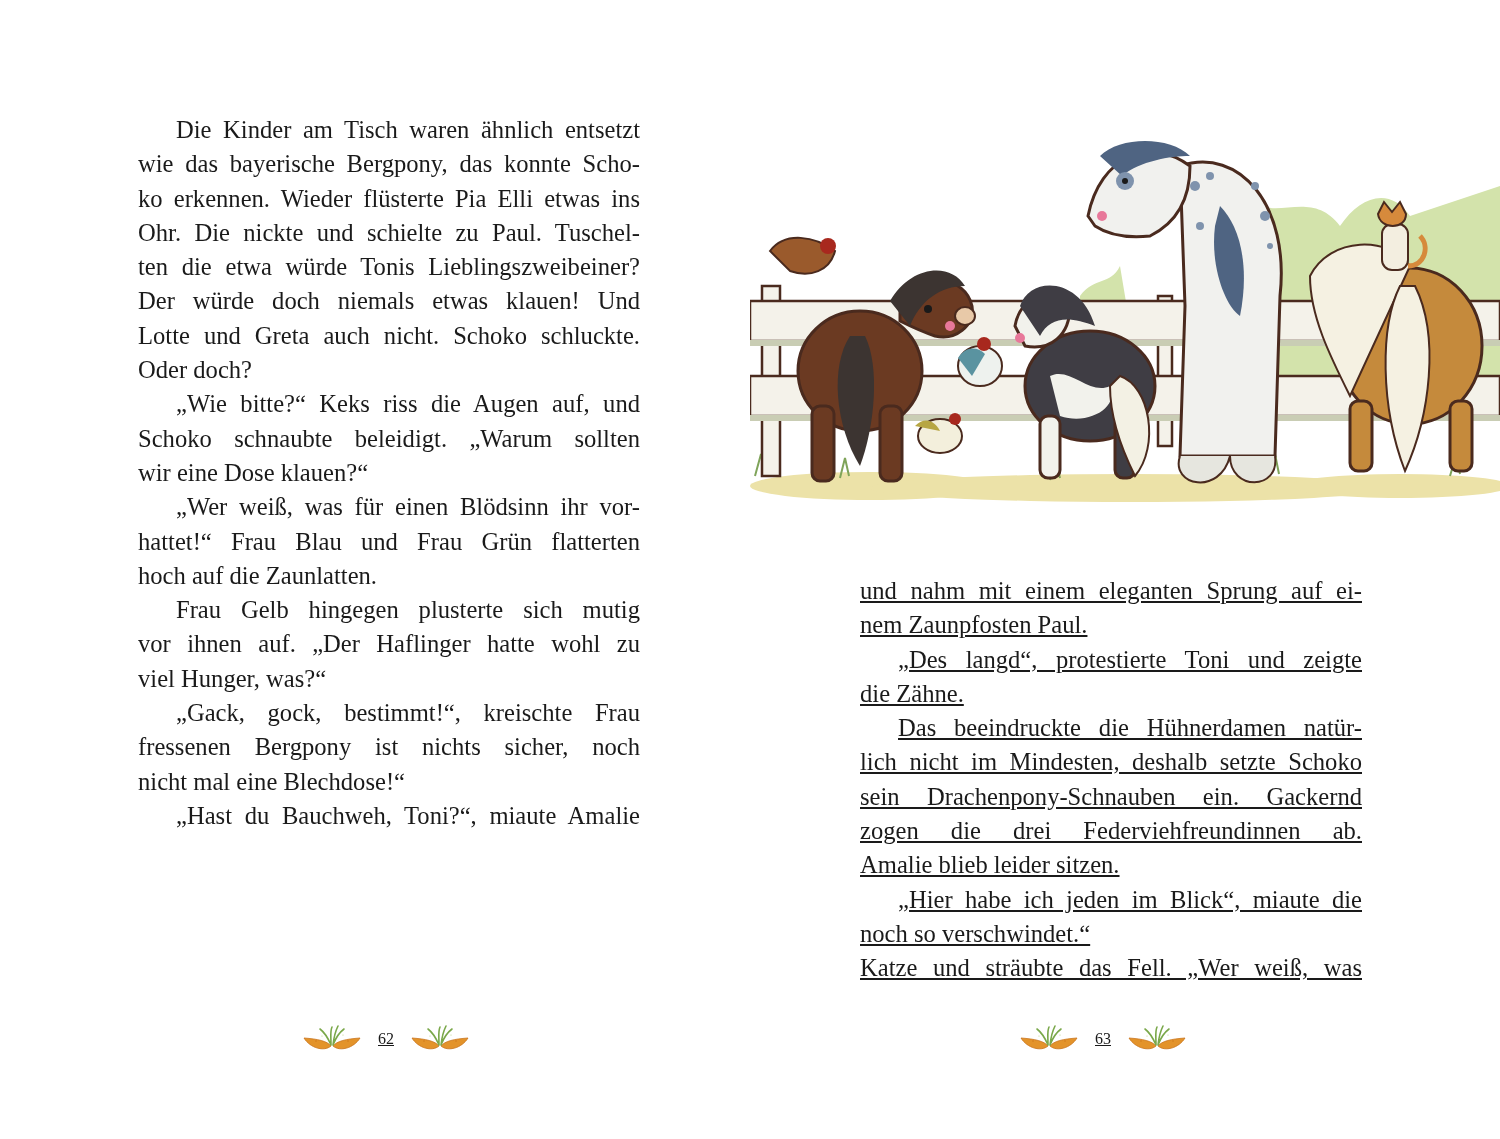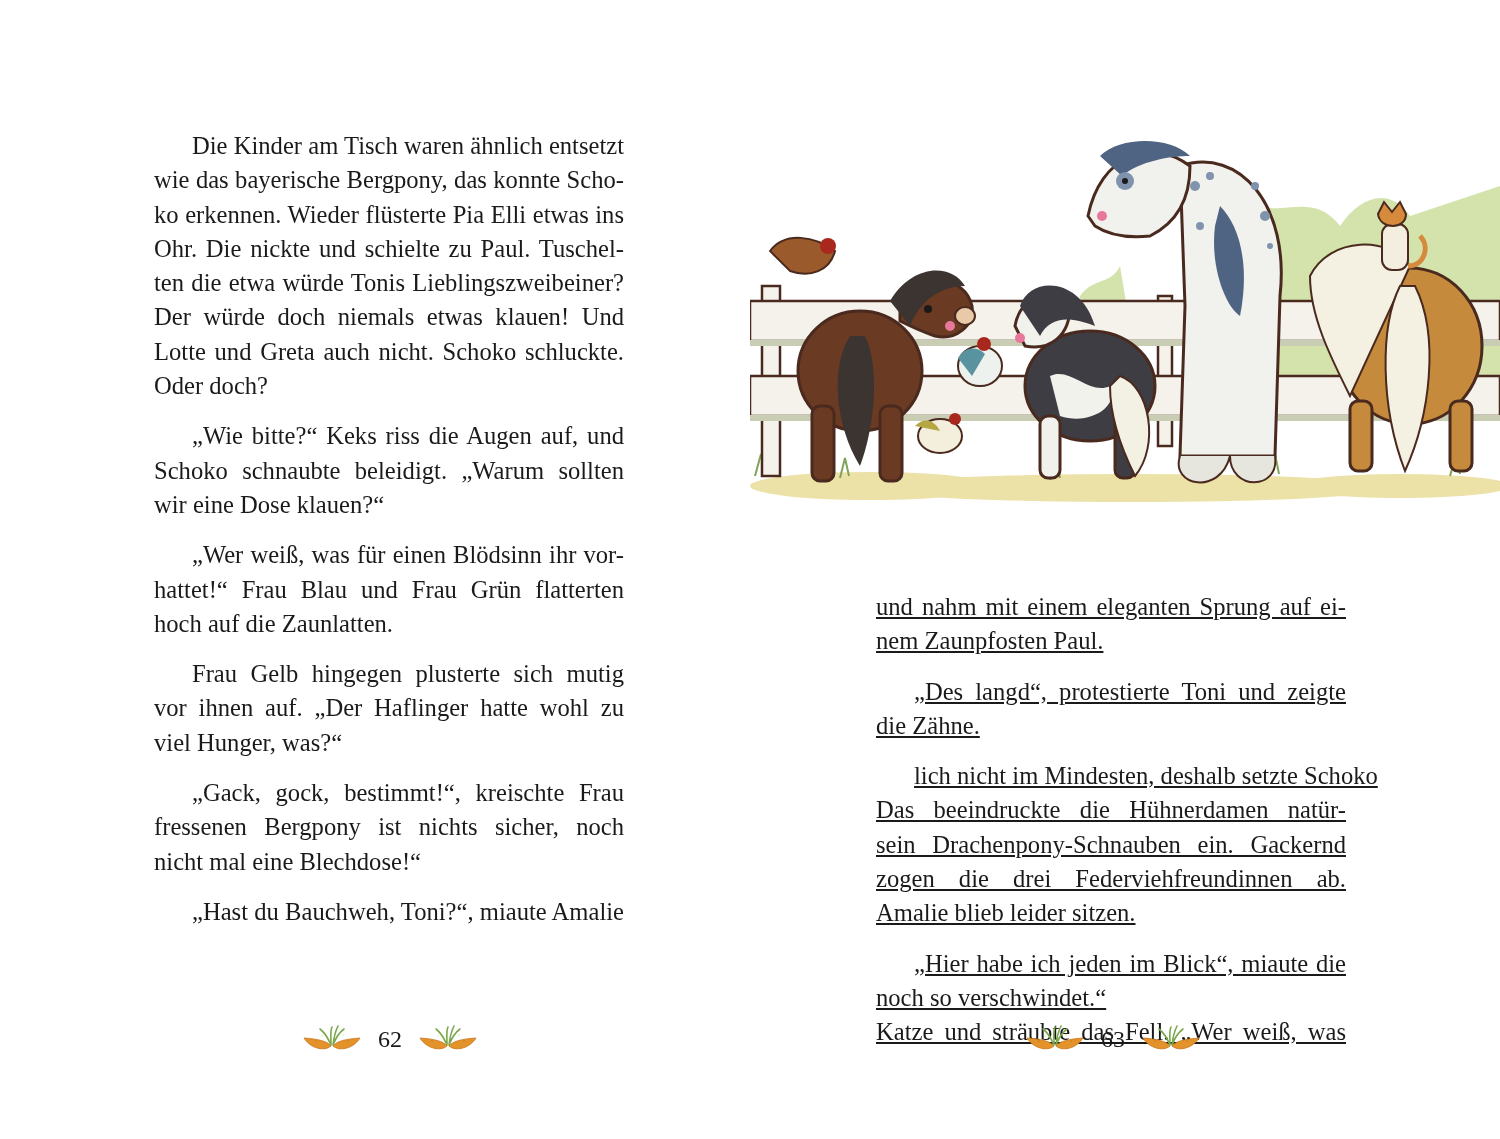--- a/index.html
+++ b/index.html
@@ -12,35 +12,35 @@
     width: 502px;
     font-family: "Liberation Serif", "DejaVu Serif", serif;
     font-size: 24.6px;
     line-height: 34.3px;
     color: #1a1a1a;
     text-align: justify;
     hyphens: manual;
   }
   .left .textblock { left: 138px; top: 113px; }
   .right .textblock { left: 110px; top: 574px; text-decoration: underline; }
-  .para { margin: 16px; text-indent: 38px; }
+  .para { margin: 0; text-indent: 38px; }
   .para.noindent { text-indent: 0; }
   .line { display: block; text-align: justify; text-align-last: justify; white-space: nowrap; height: 34.3px; overflow: visible; }
   .line.last { text-align-last: left; }
   .para .line:first-child { padding-left: 38px; }
   .para.noindent .line:first-child { padding-left: 0; }
   .para { text-indent: 0; }
   .folio {
     position: absolute; top: 1022px; height: 34px;
     display: flex; align-items: center; gap: 14px;
     font-family: "Liberation Serif", "DejaVu Serif", serif;
-    font-size: 24px; color: #1a1a1a;
+    font-size: 16px; color: #1a1a1a; text-decoration: underline;
   }
   .left .folio { left: 300px; }
-  .right .folio { left: 273px; }
+  .right .folio { left: 267px; }
   .carrots { width: 64px; height: 30px; display: block; }
   .illustration { position: absolute; left: 0; top: 126px; width: 750px; height: 380px; }
 </style>
 </head>
 <body>
 
 <svg width="0" height="0" style="position:absolute">
   <defs>
     <symbol id="carrot-pair" viewBox="0 0 64 30">
       <path d="M4 14 C10 24, 24 28, 31 22 C27 17, 18 15, 4 14 Z" fill="#e3932a" stroke="#c9731a" stroke-width="0.8"></path>
@@ -183,22 +183,22 @@
   <div class="textblock">
     <p class="para noindent">
       <span class="line">und nahm mit einem eleganten Sprung auf ei-</span>
       <span class="line last">nem Zaunpfosten Paul.</span>
     </p>
     <p class="para">
       <span class="line">„Des langd“, protestierte Toni und zeigte</span>
       <span class="line last">die Zähne.</span>
     </p>
     <p class="para">
+      <span class="line">Das beeindruckte die Hühnerdamen natür-</span>
       <span class="line">lich nicht im Mindesten, deshalb setzte Schoko</span>
-      <span class="line">Das beeindruckte die Hühnerdamen natür-</span>
       <span class="line">sein Drachenpony-Schnauben ein. Gackernd</span>
       <span class="line">zogen die drei Federviehfreundinnen ab.</span>
       <span class="line last">Amalie blieb leider sitzen.</span>
     </p>
     <p class="para">
       <span class="line">„Hier habe ich jeden im Blick“, miaute die</span>
       <span class="line last">noch so verschwindet.“</span>
       <span class="line">Katze und sträubte das Fell. „Wer weiß, was</span>
     </p>
   </div>

